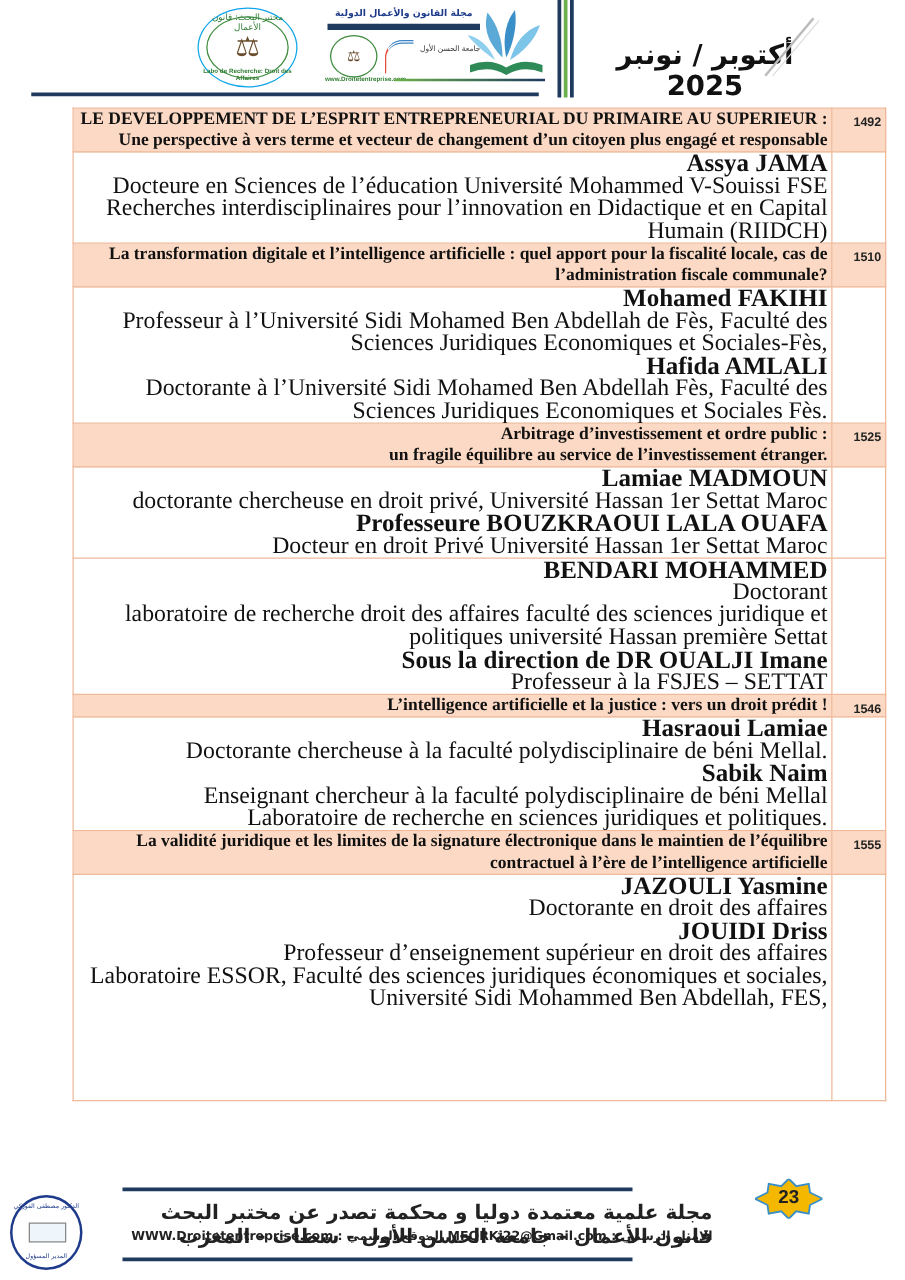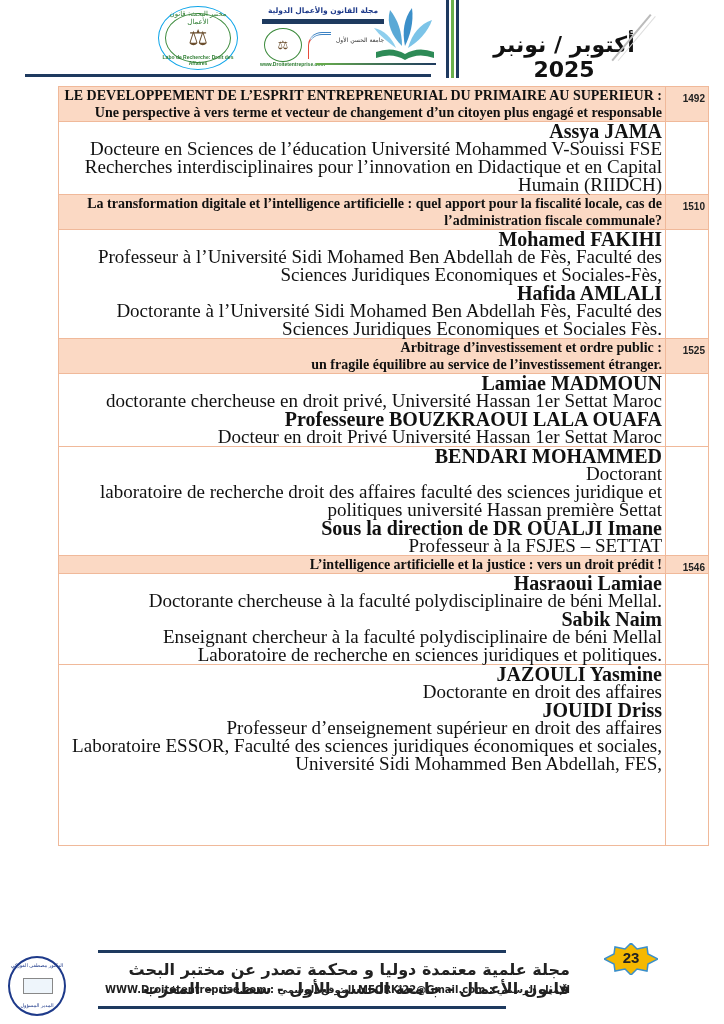--- a/index.html
+++ b/index.html
@@ -161,20 +161,26 @@
       <tr class="row-auth">
         <td>
           <div class="author-name">Hasraoui Lamiae</div>
           <div class="aff">Doctorante chercheuse à la faculté polydisciplinaire de béni Mellal.</div>
           <div class="author-name">Sabik Naim</div>
           <div class="aff">Enseignant chercheur à la faculté polydisciplinaire de béni Mellal</div>
           <div class="aff">Laboratoire de recherche en sciences juridiques et politiques.</div>
         </td>
         <td class="page"></td>
       </tr>
+      <tr class="row-title">
+        <td>
+          <div class="title-text">La validité juridique et les limites de la signature électronique dans le maintien de l’équilibre contractuel à l’ère de l’intelligence artificielle</div>
+        </td>
+        <td class="page">1555</td>
+      </tr>
       <tr class="row-auth">
         <td style="height: 180px;">
           <div class="author-name">JAZOULI Yasmine</div>
           <div class="aff">Doctorante en droit des affaires</div>
           <div class="author-name">JOUIDI Driss</div>
           <div class="aff">Professeur d’enseignement supérieur en droit des affaires</div>
           <div class="aff">Laboratoire ESSOR, Faculté des sciences juridiques économiques et sociales, Université Sidi Mohammed Ben Abdellah, FES,</div>
         </td>
         <td class="page"></td>
       </tr>

